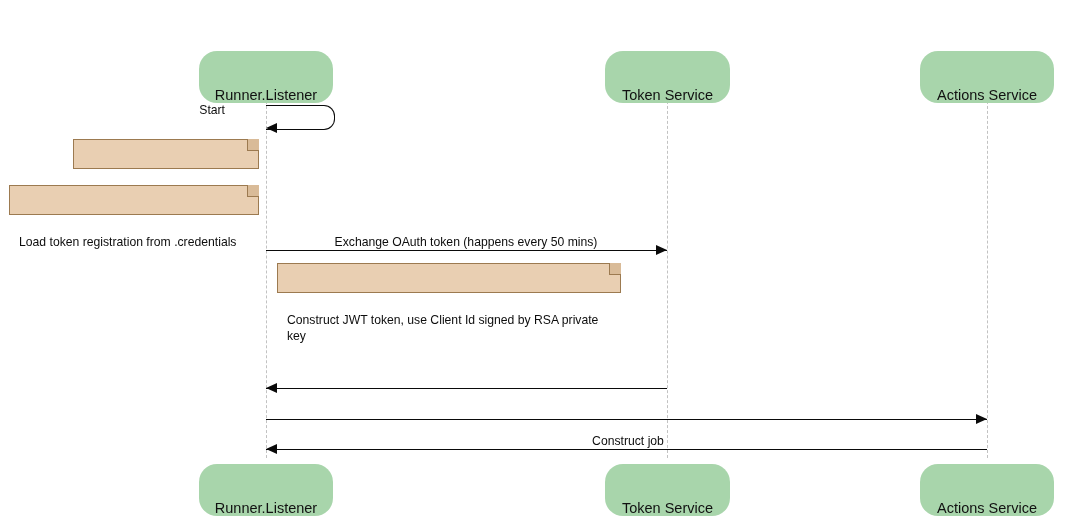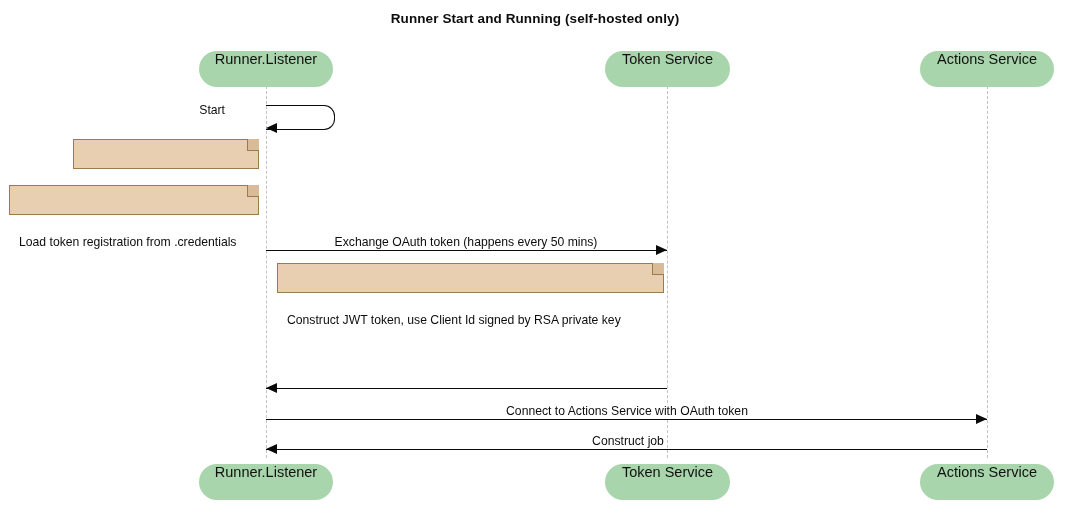--- a/index.html
+++ b/index.html
@@ -32,25 +32,25 @@
     color: #0d0d0d;
     letter-spacing: 0.1px;
   }
   .lifeline {
     position: absolute;
     width: 0;
     border-left: 1px dashed #c2c2c2;
   }
   .participant {
     position: absolute;
-    height: 36px;
+    height: 52px;
     border-radius: 18px;
     background: #a8d5ab;
     display: flex;
-    align-items: flex-start;
+    align-items: flex-end;
     justify-content: center;
     font-size: 14.5px;
     color: #111111;
     box-sizing: border-box;
     white-space: nowrap;
   }
   .msg-line {
     position: absolute;
     height: 0;
     border-top: 1.4px solid #0a0a0a;
@@ -116,21 +116,20 @@
     width: 0; height: 0;
     border-top: 12px solid #ffffff;
     border-left: 12px solid transparent;
   }
 </style>
 </head>
 <body>
 
 <div id="diagram-root">
 
-  <div class="diagram-title">Runner Start and Running (self-hosted only)</div>
 
   <div class="lifeline" style="left:266px; top:86px; height:372px;"></div>
   <div class="lifeline" style="left:667px; top:86px; height:372px;"></div>
   <div class="lifeline" style="left:987px; top:86px; height:372px;"></div>
 
   <div class="participant" style="left:199px; top:51px; width:134px;">
     <span>Runner.Listener</span>
   </div>
   <div class="participant" style="left:605px; top:51px; width:125px;">
     <span>Token Service</span>
@@ -155,38 +154,37 @@
 
   <div class="msg-line" style="left:266px; top:250px; width:401px;"></div>
   <div class="arrow-head right" style="left:656px; top:244.5px;"></div>
   <div class="msg-label center" style="left:466px; top:235px; transform:translateX(-50%);">Exchange OAuth token (happens every 50 mins)</div>
 
   <div class="msg-line" style="left:266px; top:388px; width:401px;"></div>
   <div class="arrow-head left" style="left:266px; top:382.5px;"></div>
 
   <div class="msg-line" style="left:266px; top:419px; width:721px;"></div>
   <div class="arrow-head right" style="left:976px; top:413.5px;"></div>
-  <div class="msg-label center" style="left:627px; top:404px; transform:translateX(-50%);">Connect to Actions Service with OAuth token</div>
 
   <div class="msg-line" style="left:266px; top:449px; width:721px;"></div>
   <div class="arrow-head left" style="left:266px; top:443.5px;"></div>
   <div class="msg-label center" style="left:628px; top:434px; transform:translateX(-50%);">Construct job</div>
 
   <div class="note" style="left:73px; top:139px; width:186px; height:30px;">
     <div class="fold-cover"></div>
     <div class="fold"></div>
     <span>Load config info from .runner</span>
   </div>
 
   <div class="note" style="left:9px; top:185px; width:250px; height:30px;">
     <div class="fold-cover"></div>
     <div class="fold"></div>
     <span>Load token registration from .credentials</span>
   </div>
 
-  <div class="note" style="left:277px; top:263px; width:387px; height:30px;">
+  <div class="note" style="left:277px; top:263px; width:344px; height:30px;">
     <div class="fold-cover"></div>
     <div class="fold"></div>
     <span>Construct JWT token, use Client Id signed by RSA private key</span>
   </div>
 
 
 </div>
 
 </body></html>

